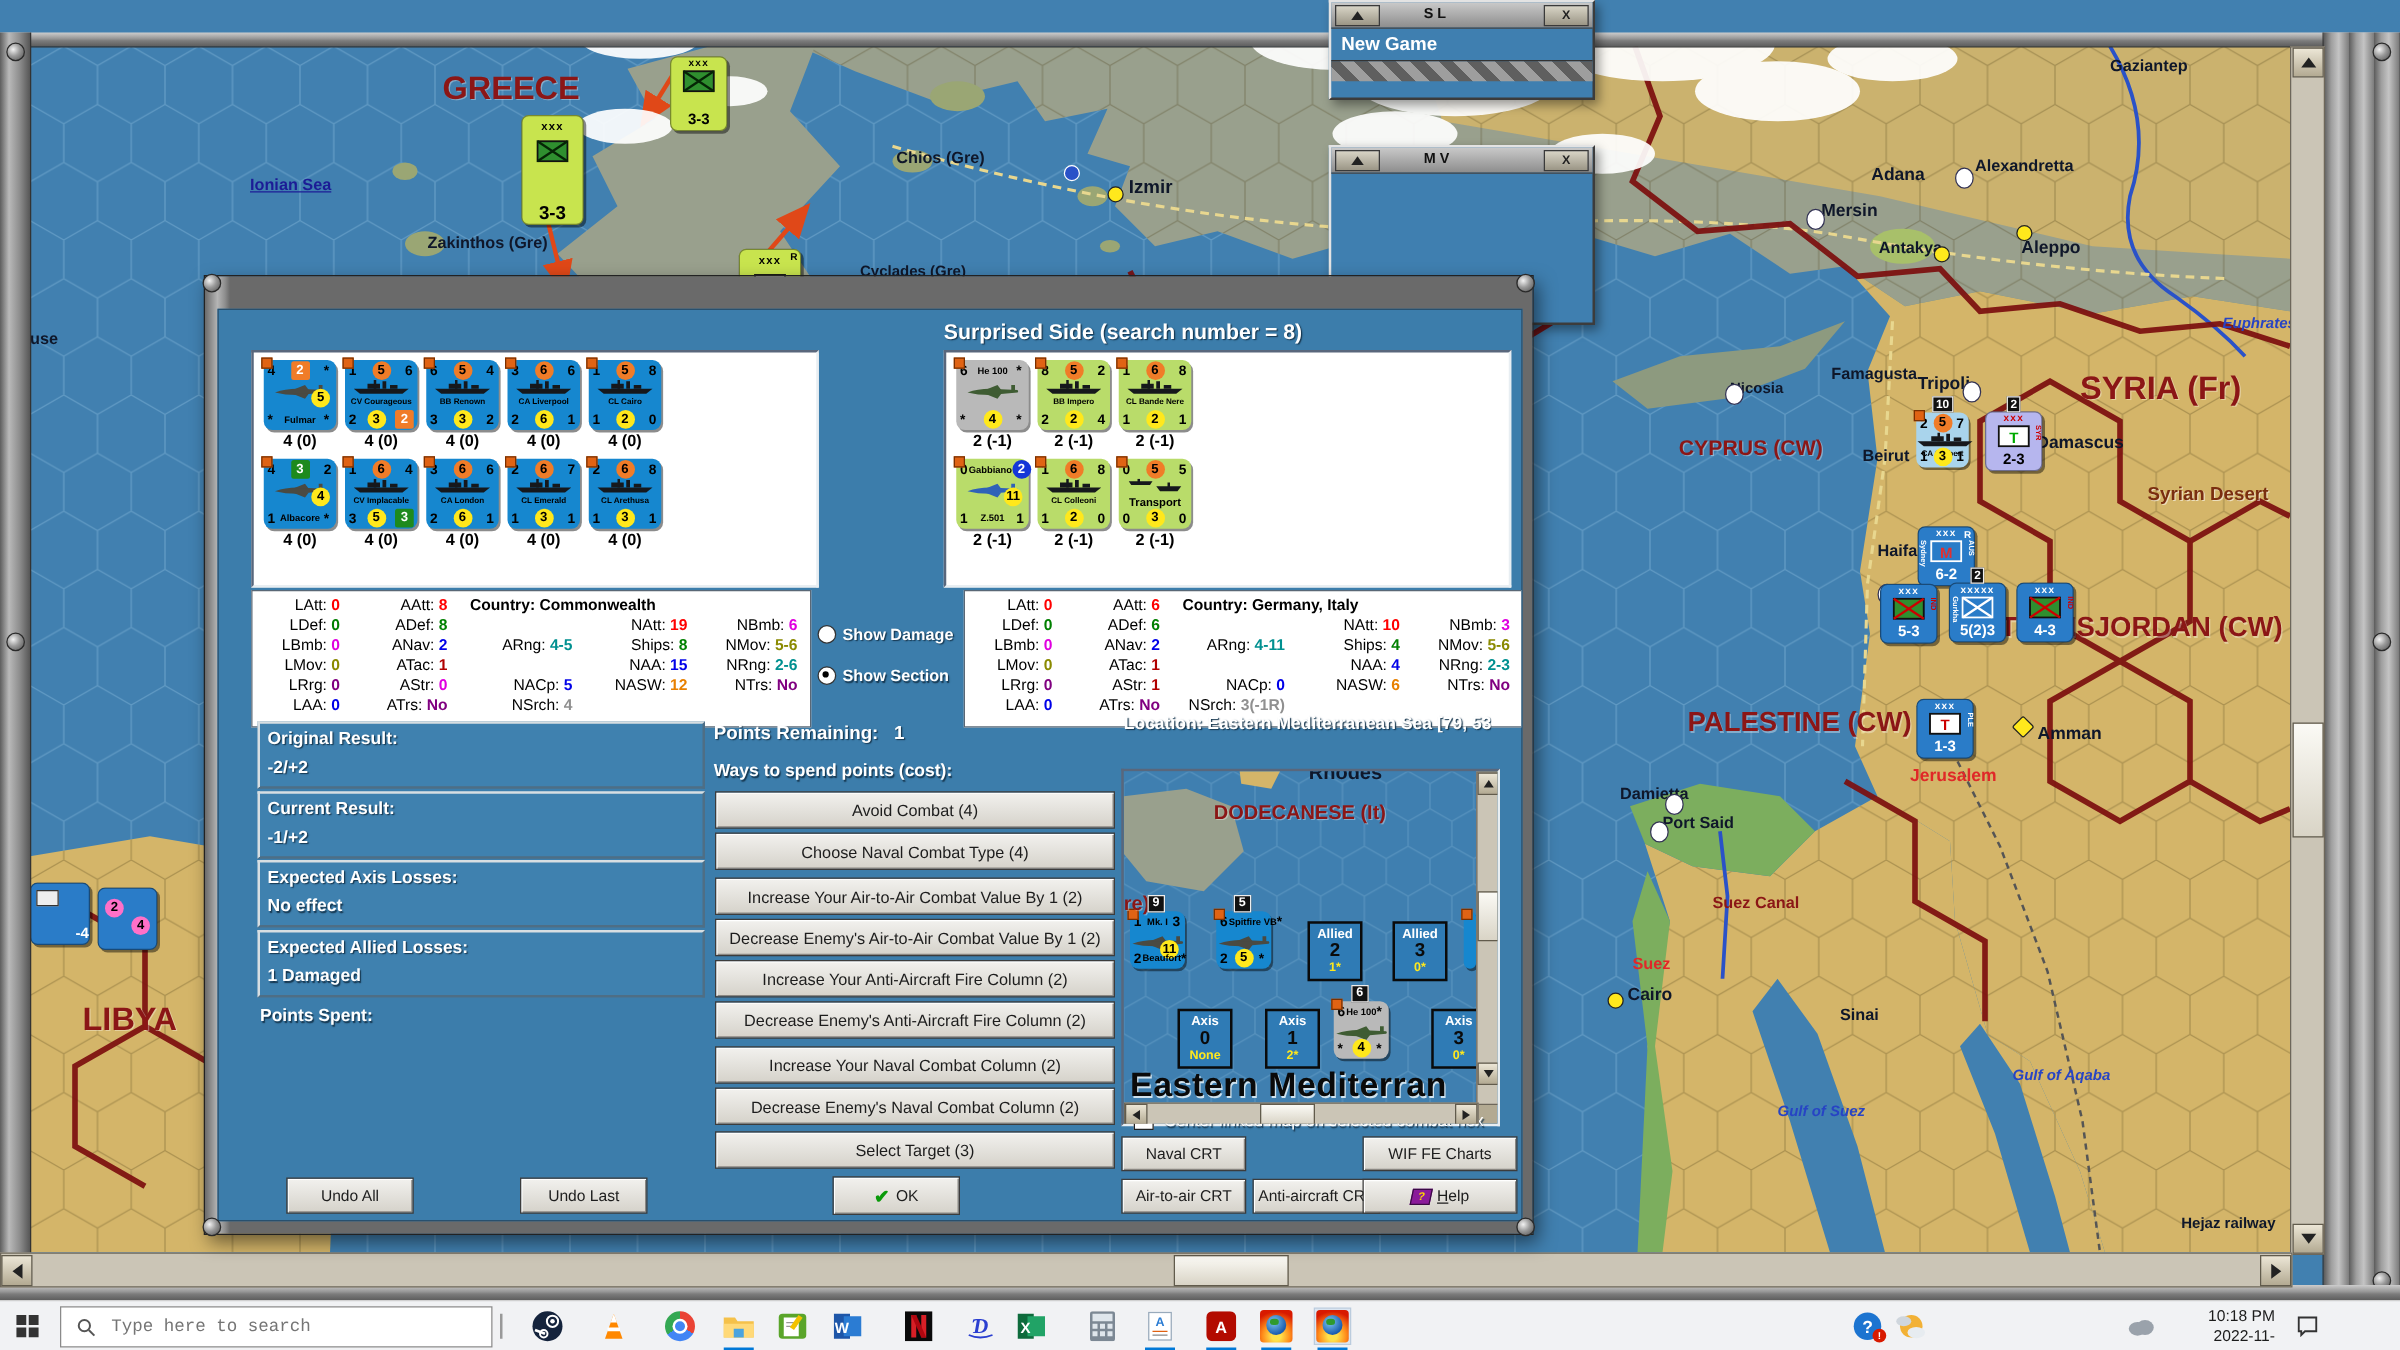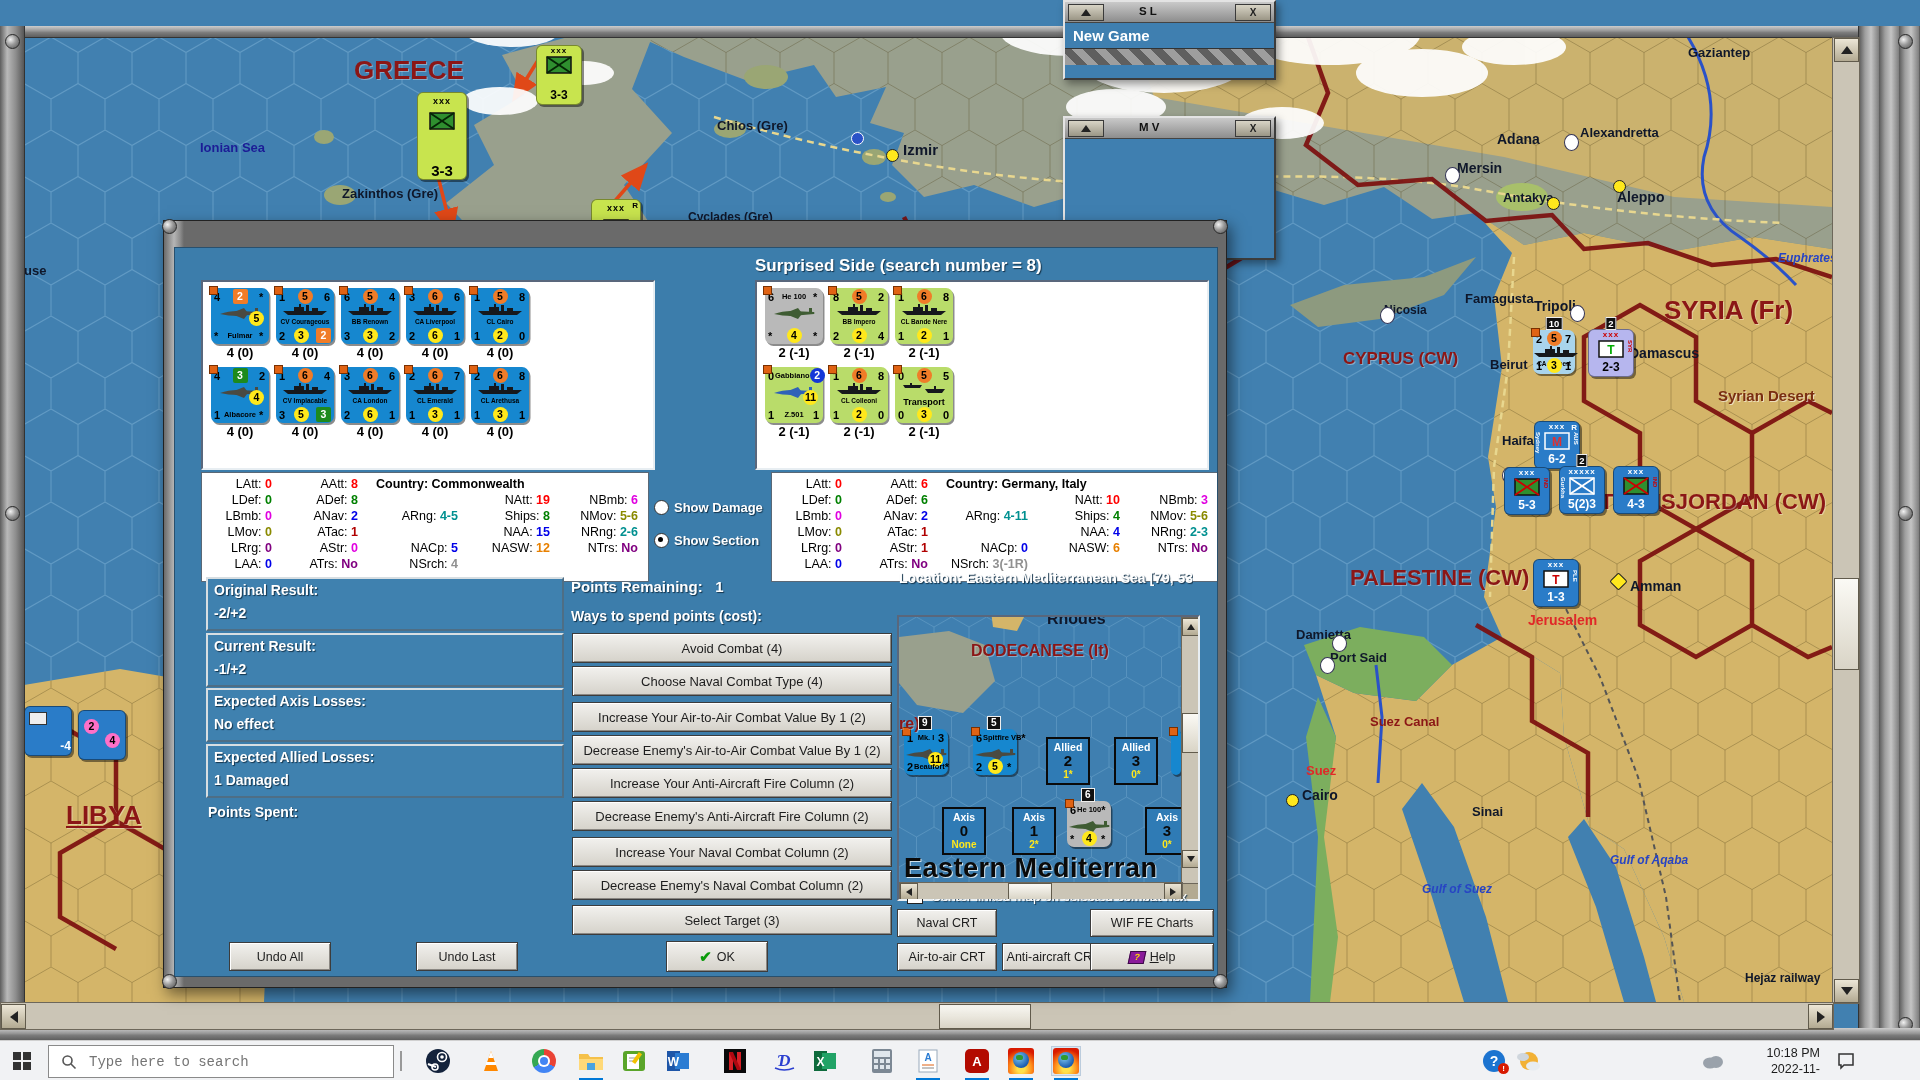--- a/index.html
+++ b/index.html
@@ -19,21 +19,21 @@
   .sbtrack{position:absolute;background:#cbc5b6;border:1px solid #6d675a;z-index:31;}
   .sbtn{position:absolute;background:linear-gradient(180deg,#ece6d6,#b3aa92);border:1px solid #615b4c;display:flex;align-items:center;justify-content:center;z-index:32;}
   .sthumb{position:absolute;background:linear-gradient(180deg,#fbfaf5,#d9d4c6);border:1px solid #615b4c;z-index:32;}
   .tri{width:0;height:0;border-style:solid;}
   
   #map{position:absolute;left:24px;top:37px;width:1808px;height:965px;overflow:hidden;z-index:1;}
   .ml{position:absolute;white-space:nowrap;font-weight:700;z-index:5;}
   .ml.reg{color:#8b1616;text-shadow:1px 1px 0 rgba(255,255,255,.35);}
   .ml.city{color:#0f172a;text-align:center;}
   .ml.red{color:#e02828;}
-  .ml.navy{color:#1c1c96;}
+  .ml.navy{color:#1c1c96;text-decoration:underline;}
   .ml.wi{color:#2744c4;font-style:italic;}
   .ml.dr{color:#8b1616;}
   .ml.brown{color:#7a2e10;text-shadow:1px 1px 0 rgba(255,255,255,.55);}
   .mark{position:absolute;z-index:6;}
   
   .lunit{position:absolute;border-radius:6px;border:1px solid rgba(0,0,0,.4);box-shadow:2px 2px 0 rgba(0,0,0,.45);z-index:10;}
   .ltop{font:700 8px/10px "Liberation Sans",sans-serif;text-align:center;letter-spacing:1px;}
   .lval{font:700 12px/13px "Liberation Sans",sans-serif;text-align:center;position:absolute;bottom:2px;width:100%;}
   .lbadge{position:absolute;top:-13px;left:50%;transform:translateX(-50%);background:#111;color:#fff;font:700 9.5px/11px "Liberation Sans",sans-serif;padding:0 2px;border:1px solid #eee;z-index:11;}
   .lside{position:absolute;right:0px;top:10px;writing-mode:vertical-rl;font:700 6px/6px "Liberation Sans",sans-serif;}
@@ -233,21 +233,21 @@
         <div class="ml reg" style="left: 1326px; top: 528px; font-size: 22px;">PALESTINE (CW)</div>
         <div class="ml city" style="left: 1272px; top: 590px; font-size: 13px;">Damietta</div>
         <div class="ml city" style="left: 1306px; top: 613px; font-size: 13px;">Port Said</div>
         <div class="ml dr" style="left: 1346px; top: 677px; font-size: 13px;">Suez Canal</div>
         <div class="ml red" style="left: 1282px; top: 726px; font-size: 13px;">Suez</div>
         <div class="ml city" style="left: 1278px; top: 750px; font-size: 14px;">Cairo</div>
         <div class="ml city" style="left: 1448px; top: 767px; font-size: 13px;">Sinai</div>
         <div class="ml wi" style="left: 1398px; top: 845px; font-size: 12px;">Gulf of Suez</div>
         <div class="ml wi" style="left: 1586px; top: 816px; font-size: 12px;">Gulf of Aqaba</div>
         <div class="ml city" style="left: 1721px; top: 934px; font-size: 12px;">Hejaz railway</div>
-        <div class="ml reg" style="left: 42px; top: 763px; font-size: 26px; text-decoration: underline;">LIBYA</div>
+        <div class="ml reg" style="left: 42px; top: 763px; font-size: 26px;">LIBYA</div>
         <div class="ml city" style="left: 0px; top: 226px; font-size: 13px;">use</div>
         <div class="mark" style="left: 862px; top: 112px; width: 11px; height: 11px; border-radius: 50%; border: 1.5px solid rgb(34, 34, 34); background: rgb(255, 232, 28);"></div>
         <div class="mark" style="left: 1523px; top: 160px; width: 11px; height: 11px; border-radius: 50%; border: 1.5px solid rgb(34, 34, 34); background: rgb(255, 232, 28);"></div>
         <div class="mark" style="left: 1589px; top: 143px; width: 11px; height: 11px; border-radius: 50%; border: 1.5px solid rgb(34, 34, 34); background: rgb(255, 232, 28);"></div>
         <div class="mark" style="left: 1262px; top: 757px; width: 11px; height: 11px; border-radius: 50%; border: 1.5px solid rgb(34, 34, 34); background: rgb(255, 232, 28);"></div>
         <div class="mark" style="left: 1588px; top: 538px; width: 11px; height: 11px; border: 1.5px solid rgb(34, 34, 34); background: rgb(255, 232, 28); border-radius: 2px; transform: rotate(45deg);"></div>
         <div class="mark" style="left: 418px; top: 210px; border-radius: 50%; border: 1.5px solid rgb(51, 51, 85); background: rgb(255, 255, 255); width: 13px; height: 15px;"></div>
         <div class="mark" style="left: 1540px; top: 97px; border-radius: 50%; border: 1.5px solid rgb(51, 51, 85); background: rgb(255, 255, 255); width: 13px; height: 15px;"></div>
         <div class="mark" style="left: 1421px; top: 130px; border-radius: 50%; border: 1.5px solid rgb(51, 51, 85); background: rgb(255, 255, 255); width: 13px; height: 15px;"></div>
         <div class="mark" style="left: 1546px; top: 268px; border-radius: 50%; border: 1.5px solid rgb(51, 51, 85); background: rgb(255, 255, 255); width: 13px; height: 15px;"></div>

